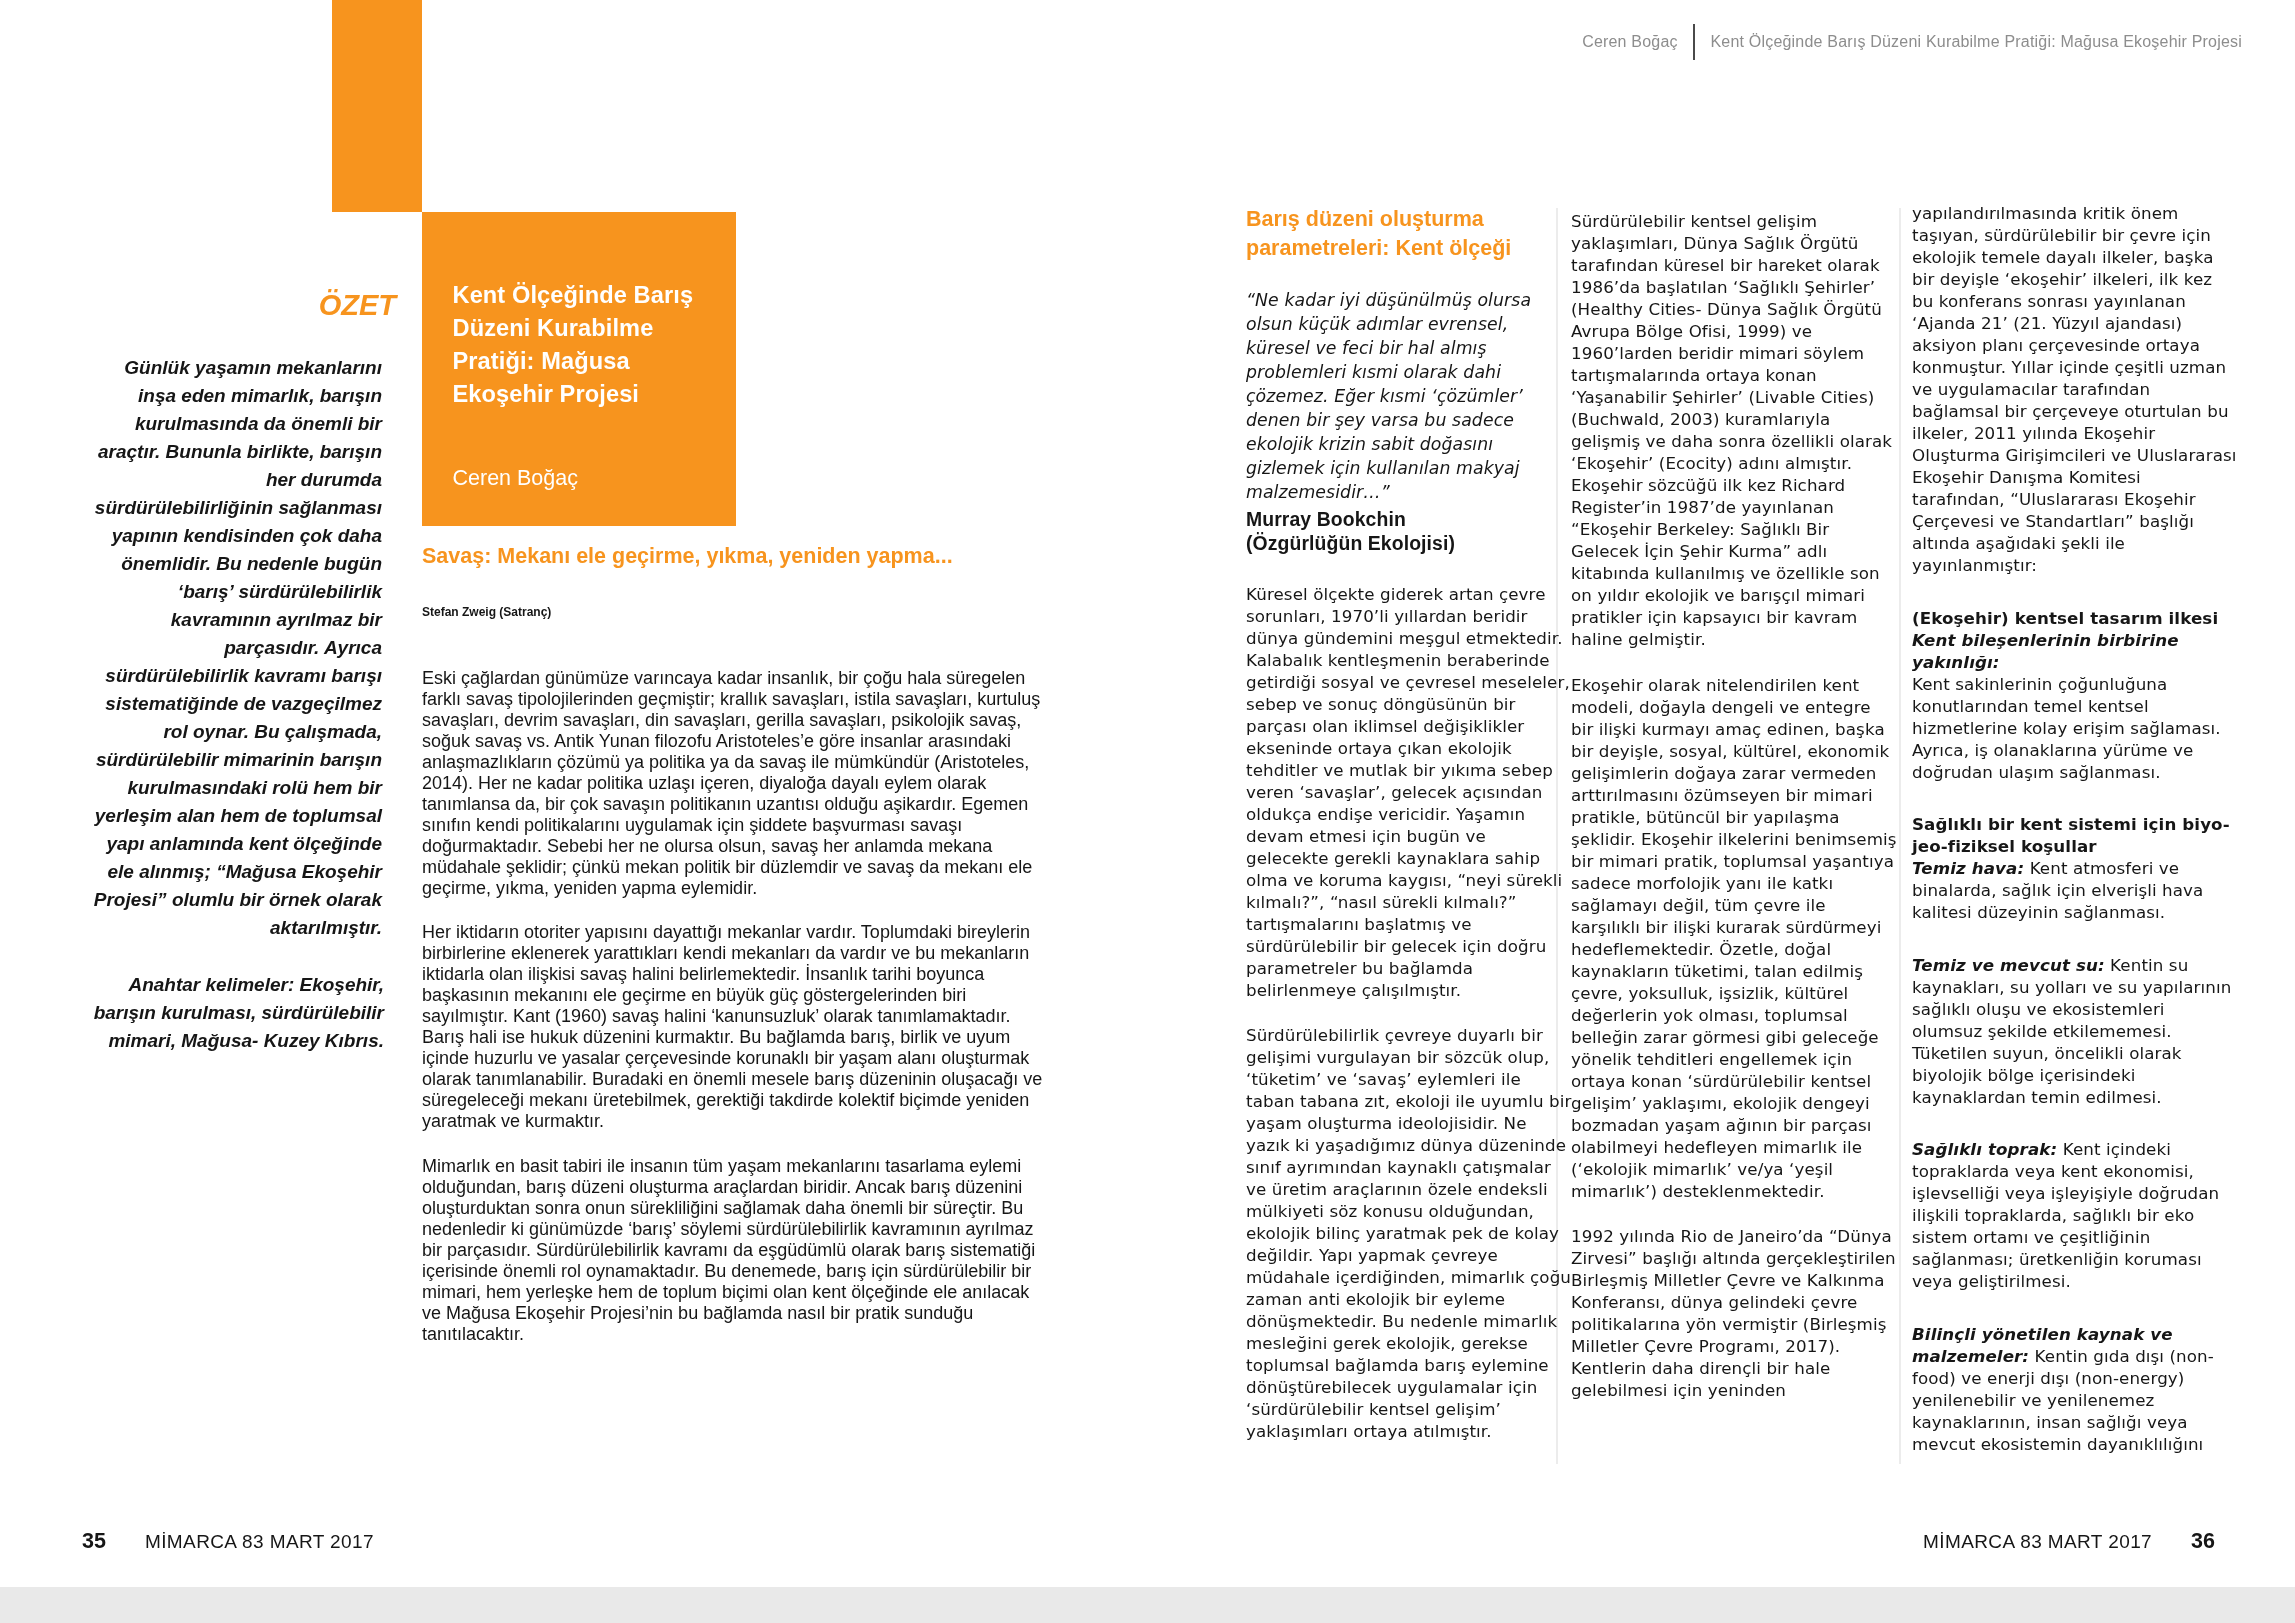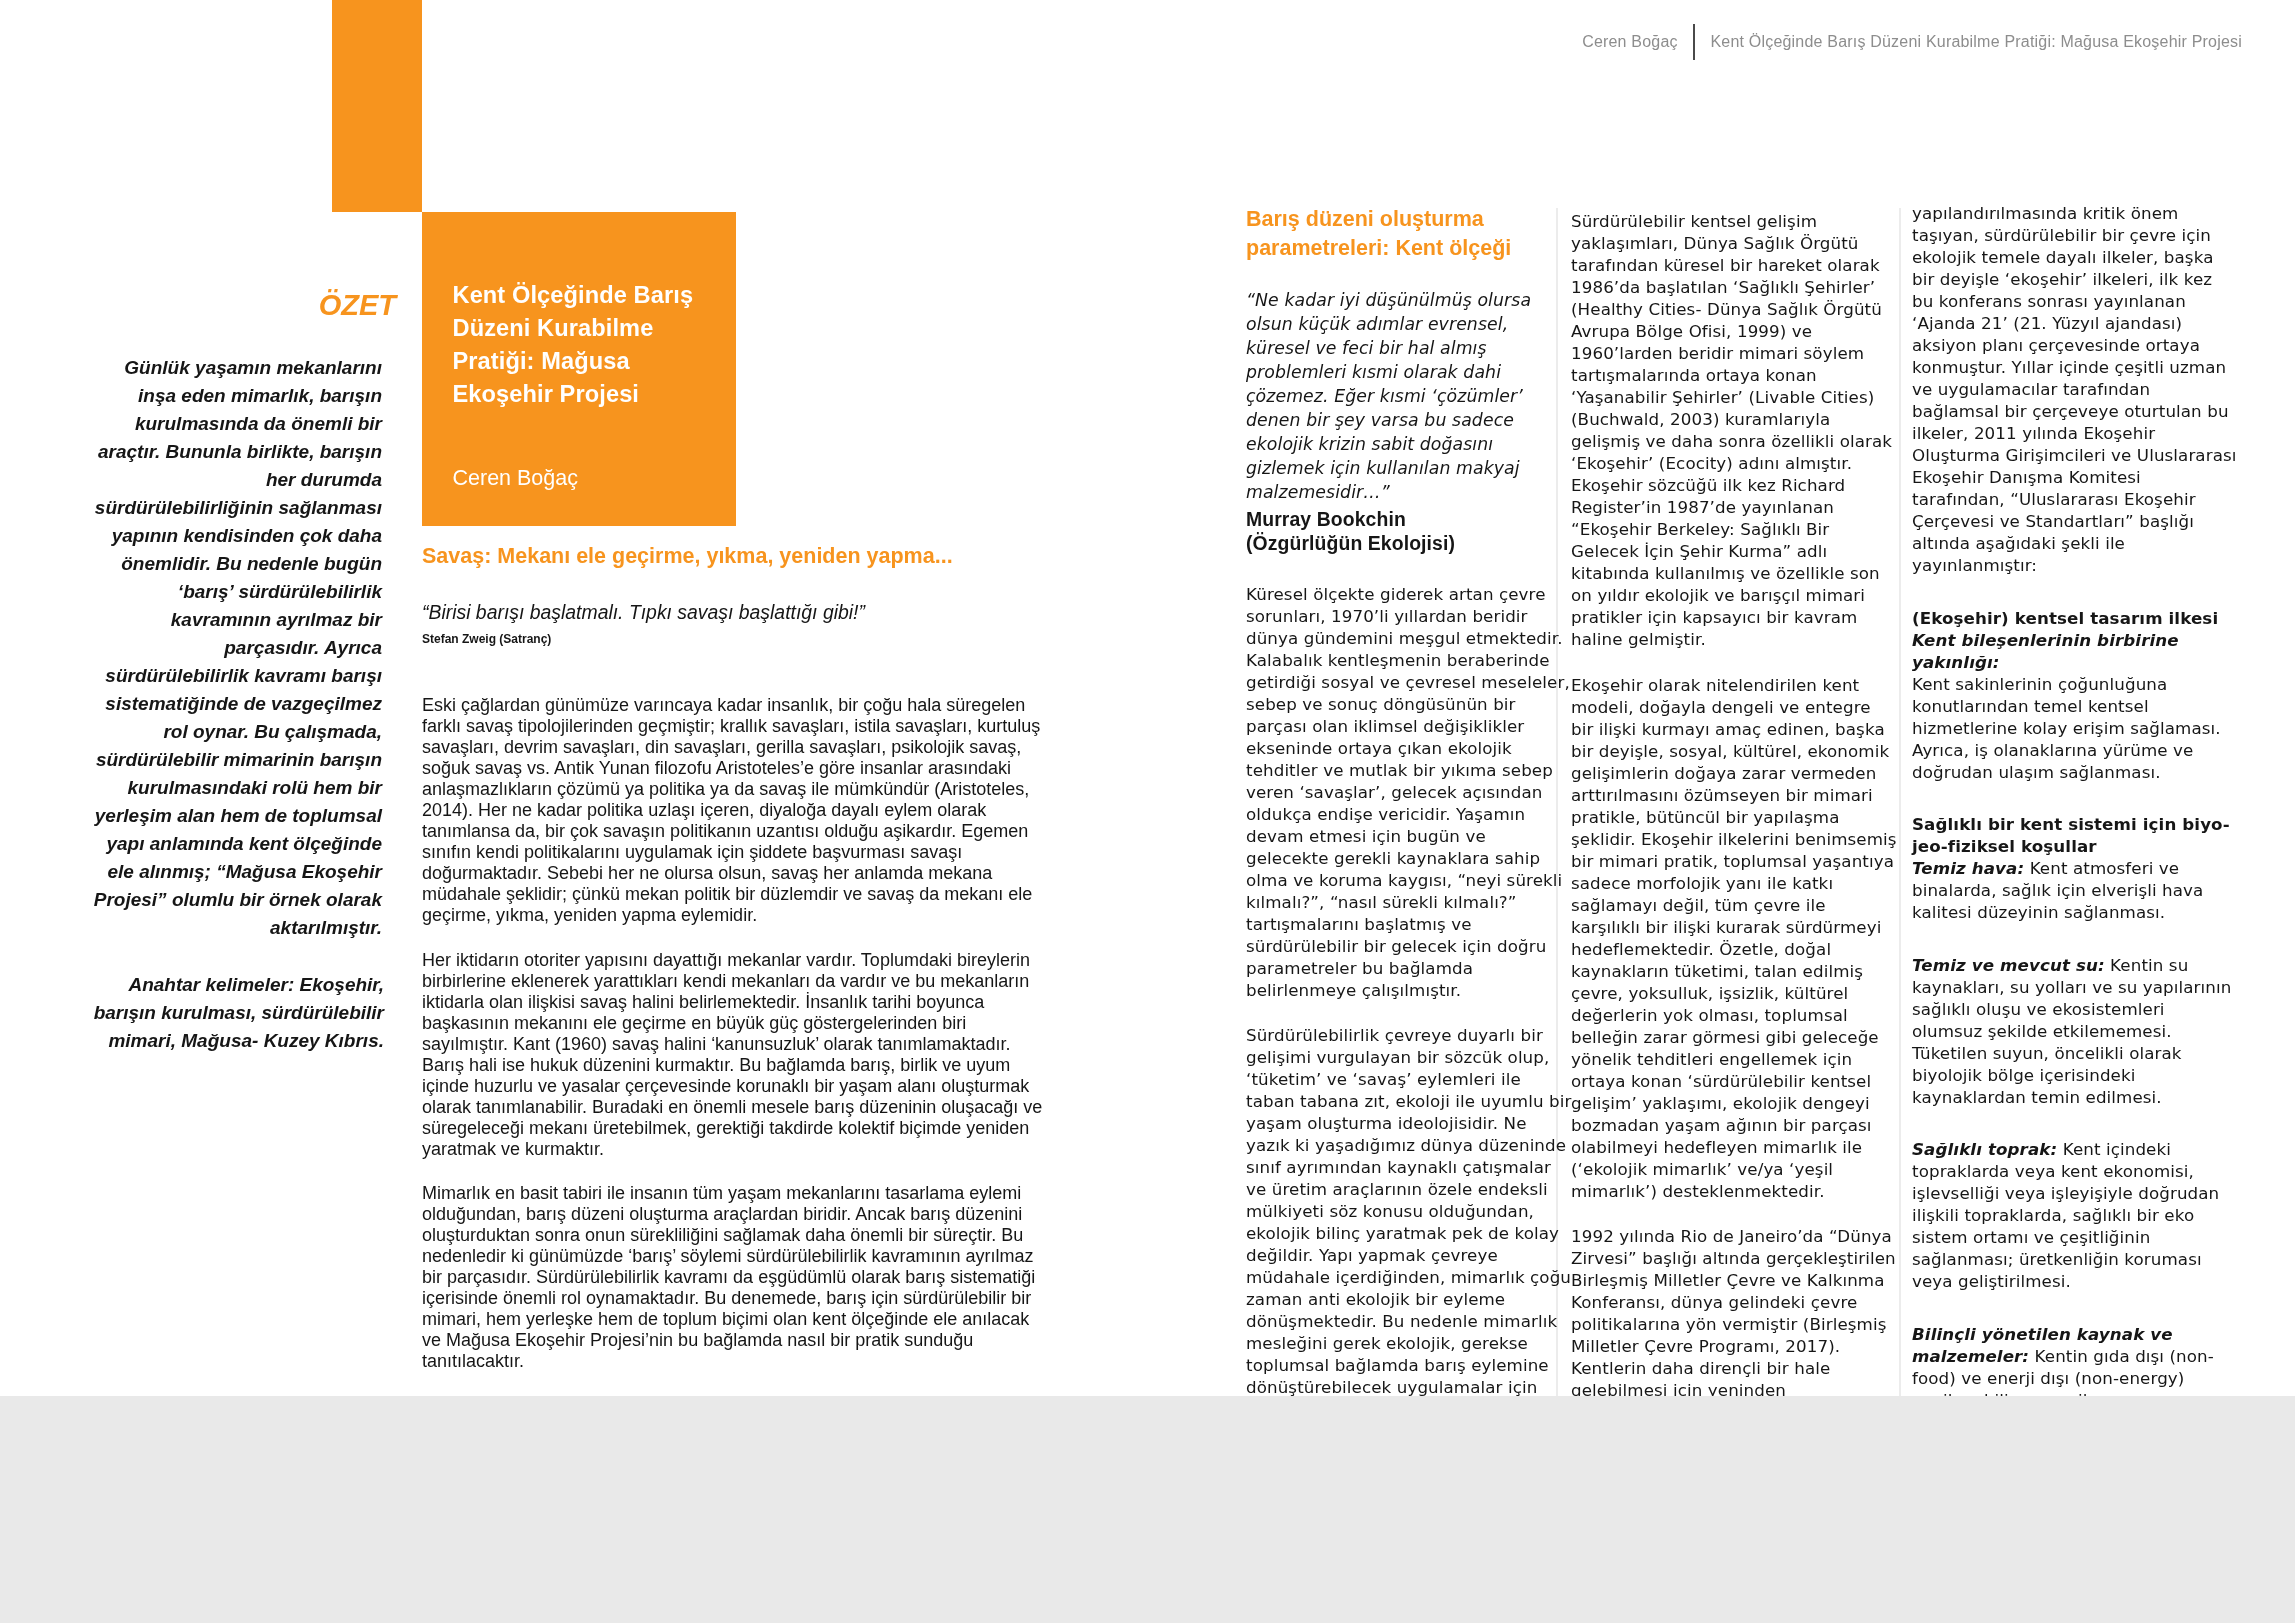--- a/index.html
+++ b/index.html
@@ -1,18 +1,18 @@
 <!DOCTYPE html>
 <html style="font-size:11px"><head>
 <meta charset="utf-8">
 <style>
   html,body{margin:0;padding:0;background:#e9e9e9;}
   #page{
     position:relative;
-    width:2295px;height:1396px;
+    width:2295px;height:1587px;
     background:#ffffff;
     font-family:"Liberation Sans",sans-serif;
     color:#161616;
     overflow:hidden;
   }
   
   .header{
     position:absolute;top:23.6px;right:53px;
     display:flex;align-items:center;gap:15.3px;
     color:#8d8d8d;font-size:16px;letter-spacing:0.2px;
@@ -82,21 +82,20 @@
   </div>
 
   <div class="abstract">
     <div class="ab-heading accent-fg" style="color: rgb(247, 148, 30);">ÖZET</div>
     <p class="ab-body">Günlük yaşamın mekanlarını inşa eden mimarlık,  barışın kurulmasında da önemli bir araçtır. Bununla birlikte, barışın her durumda sürdürülebilirliğinin sağlanması yapının kendisinden çok daha önemlidir. Bu nedenle bugün ‘barış’ sürdürülebilirlik kavramının ayrılmaz bir parçasıdır. Ayrıca sürdürülebilirlik kavramı barışı sistematiğinde de vazgeçilmez rol oynar.  Bu çalışmada, sürdürülebilir mimarinin barışın kurulmasındaki rolü hem bir yerleşim alan hem de toplumsal yapı anlamında kent ölçeğinde ele alınmış; “Mağusa Ekoşehir Projesi” olumlu bir örnek olarak aktarılmıştır.</p>
     <p class="ab-keywords">Anahtar kelimeler: Ekoşehir, barışın kurulması, sürdürülebilir mimari, Mağusa- Kuzey Kıbrıs.</p>
   </div>
 
   <div class="col-war">
     <h2 class="sec-heading accent-fg" style="color: rgb(247, 148, 30);">Savaş: Mekanı ele geçirme, yıkma, yeniden yapma...</h2>
-    <p class="war-quote">“Birisi barışı başlatmalı. Tıpkı savaşı başlattığı gibi!”</p>
     <p class="war-quote-author">Stefan Zweig (Satranç)</p>
     <p class="body-p">Eski çağlardan günümüze varıncaya kadar insanlık, bir çoğu hala süregelen farklı savaş tipolojilerinden geçmiştir; krallık savaşları, istila savaşları, kurtuluş savaşları, devrim savaşları, din savaşları, gerilla savaşları, psikolojik savaş, soğuk savaş vs. Antik Yunan filozofu Aristoteles’e göre insanlar arasındaki anlaşmazlıkların çözümü ya politika ya da savaş ile mümkündür (Aristoteles, 2014).  Her ne kadar politika uzlaşı içeren, diyaloğa dayalı eylem olarak tanımlansa da, bir çok savaşın politikanın uzantısı olduğu aşikardır. Egemen sınıfın kendi politikalarını uygulamak için şiddete başvurması savaşı doğurmaktadır. Sebebi her ne olursa olsun, savaş her anlamda mekana müdahale şeklidir; çünkü mekan politik bir düzlemdir ve savaş da mekanı ele geçirme, yıkma, yeniden yapma eylemidir.</p>
     <p class="body-p">Her iktidarın otoriter yapısını dayattığı mekanlar vardır. Toplumdaki bireylerin birbirlerine eklenerek yarattıkları kendi mekanları da vardır ve bu mekanların iktidarla olan ilişkisi savaş halini belirlemektedir. İnsanlık tarihi boyunca başkasının mekanını ele geçirme en büyük güç göstergelerinden biri sayılmıştır. Kant (1960) savaş halini ‘kanunsuzluk’ olarak tanımlamaktadır. Barış hali ise hukuk düzenini kurmaktır. Bu bağlamda barış, birlik ve uyum içinde huzurlu ve yasalar çerçevesinde korunaklı bir yaşam alanı oluşturmak olarak tanımlanabilir. Buradaki en önemli mesele barış düzeninin oluşacağı ve süregeleceği mekanı üretebilmek, gerektiği takdirde  kolektif biçimde yeniden yaratmak ve kurmaktır.</p>
     <p class="body-p">Mimarlık en basit tabiri ile insanın tüm yaşam mekanlarını tasarlama eylemi olduğundan, barış düzeni oluşturma araçlardan biridir. Ancak barış düzenini oluşturduktan sonra onun sürekliliğini sağlamak daha önemli bir süreçtir. Bu nedenledir ki  günümüzde ‘barış’ söylemi sürdürülebilirlik kavramının ayrılmaz bir parçasıdır. Sürdürülebilirlik kavramı da eşgüdümlü olarak barış sistematiği içerisinde önemli rol oynamaktadır. Bu denemede, barış için sürdürülebilir bir mimari, hem yerleşke hem de toplum biçimi olan kent ölçeğinde ele anılacak ve Mağusa Ekoşehir Projesi’nin bu bağlamda nasıl bir pratik sunduğu tanıtılacaktır.</p>
   </div>
 
   <div class="col-rule" style="left:1556px;"></div>
   <div class="col-rule" style="left:1899px;"></div>
 
   <div class="p2col" style="left:1230px;top:205px;margin-left:16px;">

